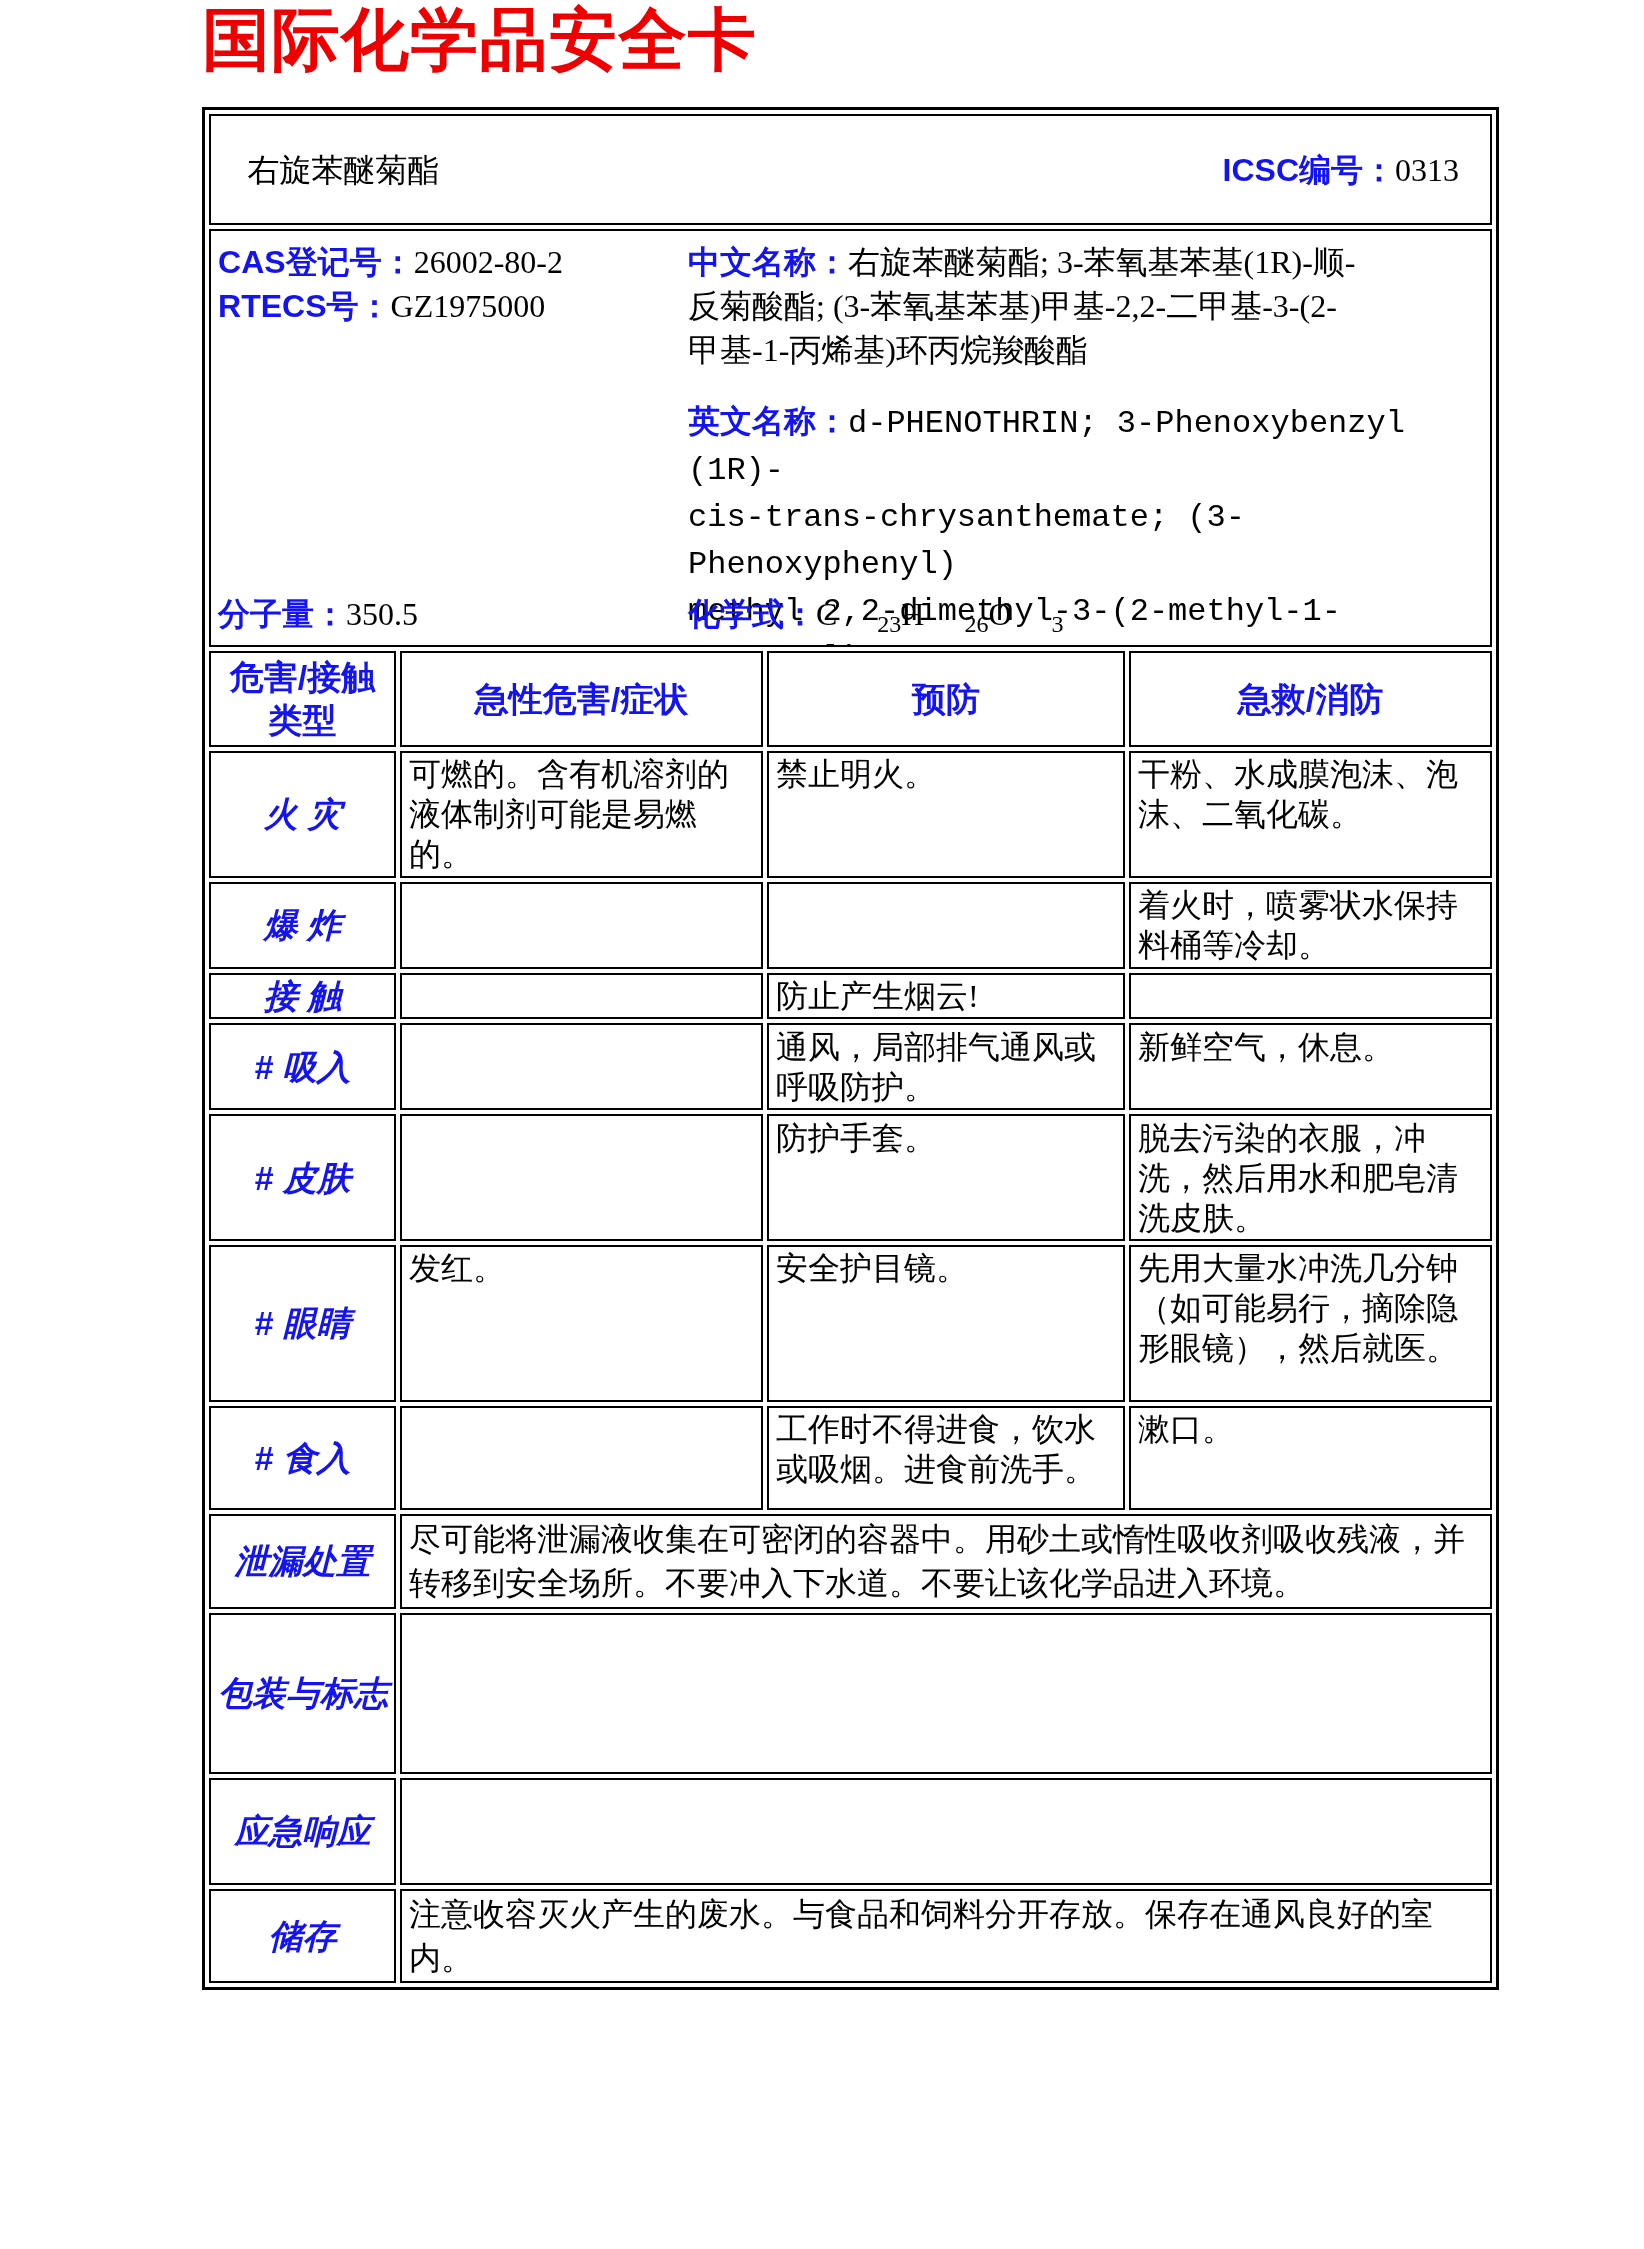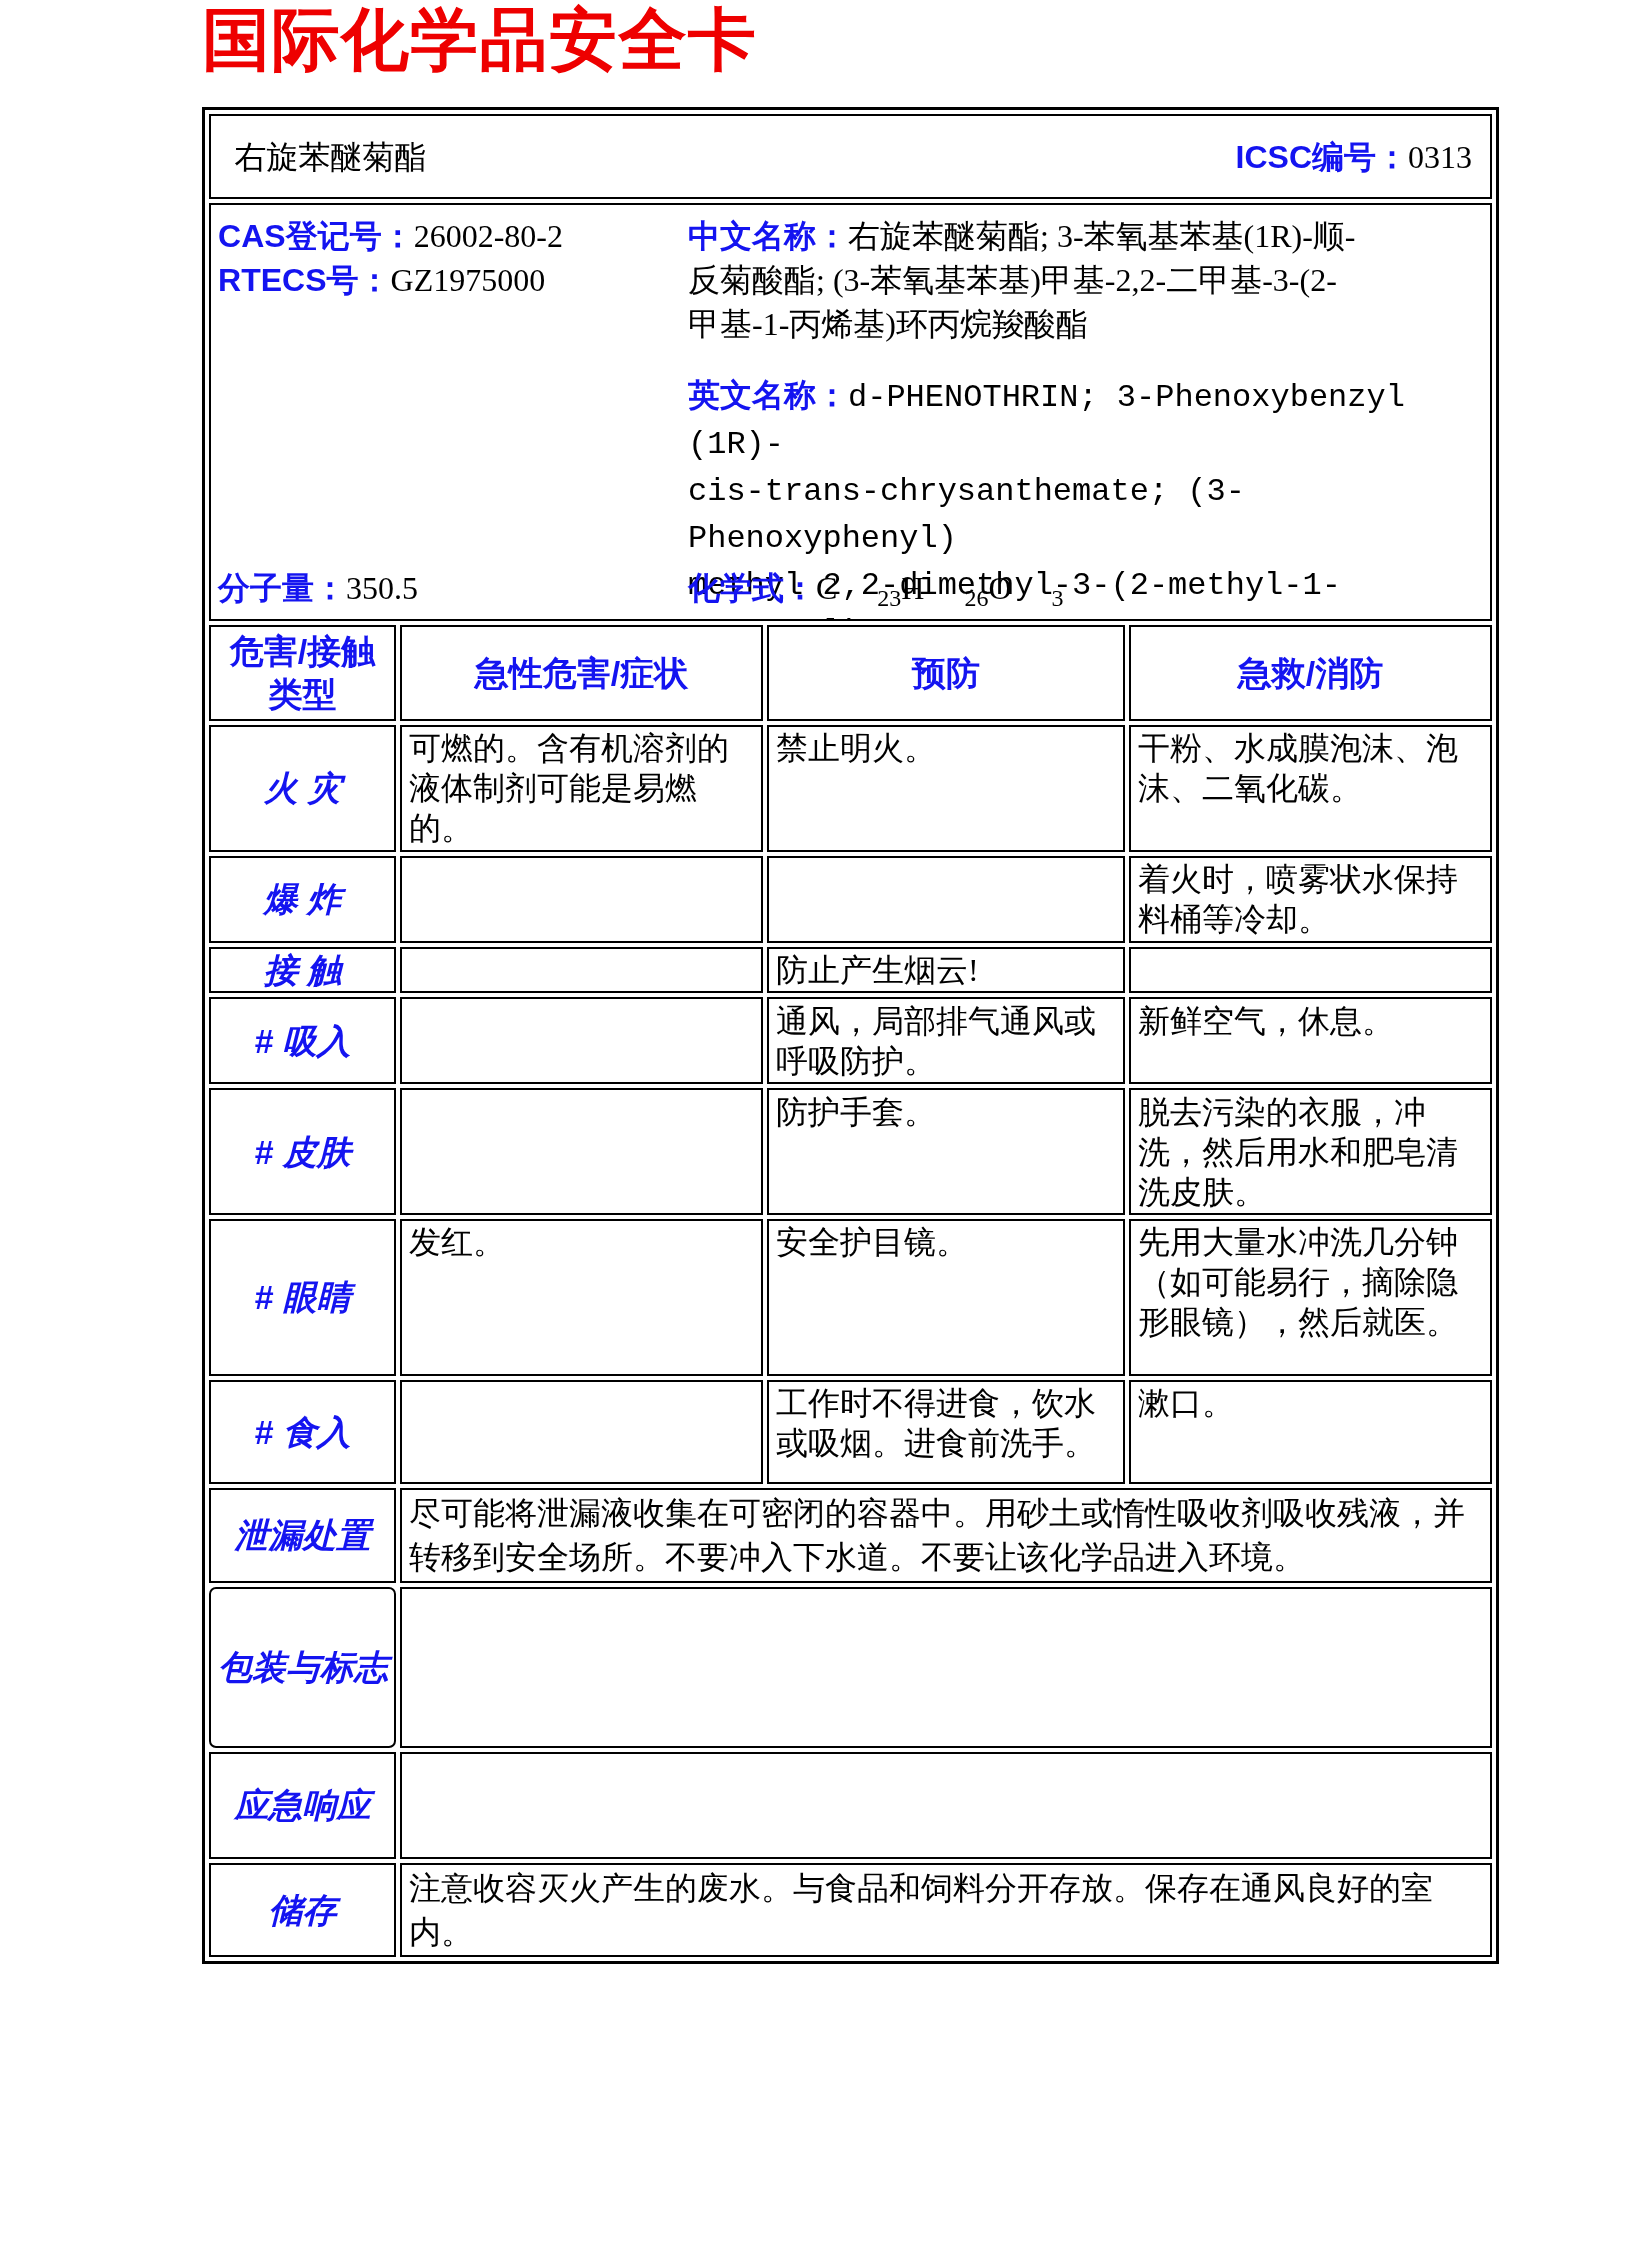--- a/index.html
+++ b/index.html
@@ -85,21 +85,21 @@
 <table class="card">
   <colgroup>
     <col style="width:187px">
       <col style="width:363px">
       <col style="width:358px">
       <col style="width:363px">
   </colgroup>
 
   <tbody>
       <tr>
-    <td colspan="4" style="height:71px; padding:5px;">
+    <td colspan="4" style="height:71px; padding:18px;">
       <div class="name-row-inner">
         <span>右旋苯醚菊酯</span>
         <span><span class="lbl">ICSC编号：</span><span>0313</span></span>
       </div>
     </td>
   </tr>
 
   <tr>
     <td colspan="4" class="info-cell">
       <div class="ids">
@@ -178,21 +178,21 @@
     <td>工作时不得进食，饮水或吸烟。进食前洗手。</td>
     <td>漱口。</td>
   </tr>
 
   <tr>
     <td class="rowlab" style="height:89px;">泄漏处置</td>
     <td colspan="3" class="span-text">尽可能将泄漏液收集在可密闭的容器中。用砂土或惰性吸收剂吸收残液，并转移到安全场所。不要冲入下水道。不要让该化学品进入环境。</td>
   </tr>
 
   <tr>
-    <td class="rowlab" style="height:161px;border-radius:7px;">包装与标志</td>
+    <td class="rowlab" style="height:161px;">包装与标志</td>
     <td colspan="3" class="span-text"></td>
   </tr>
 
   <tr>
     <td class="rowlab" style="height:107px;">应急响应</td>
     <td colspan="3" class="span-text"></td>
   </tr>
 
   <tr>
     <td class="rowlab" style="height:89px;">储存</td>

